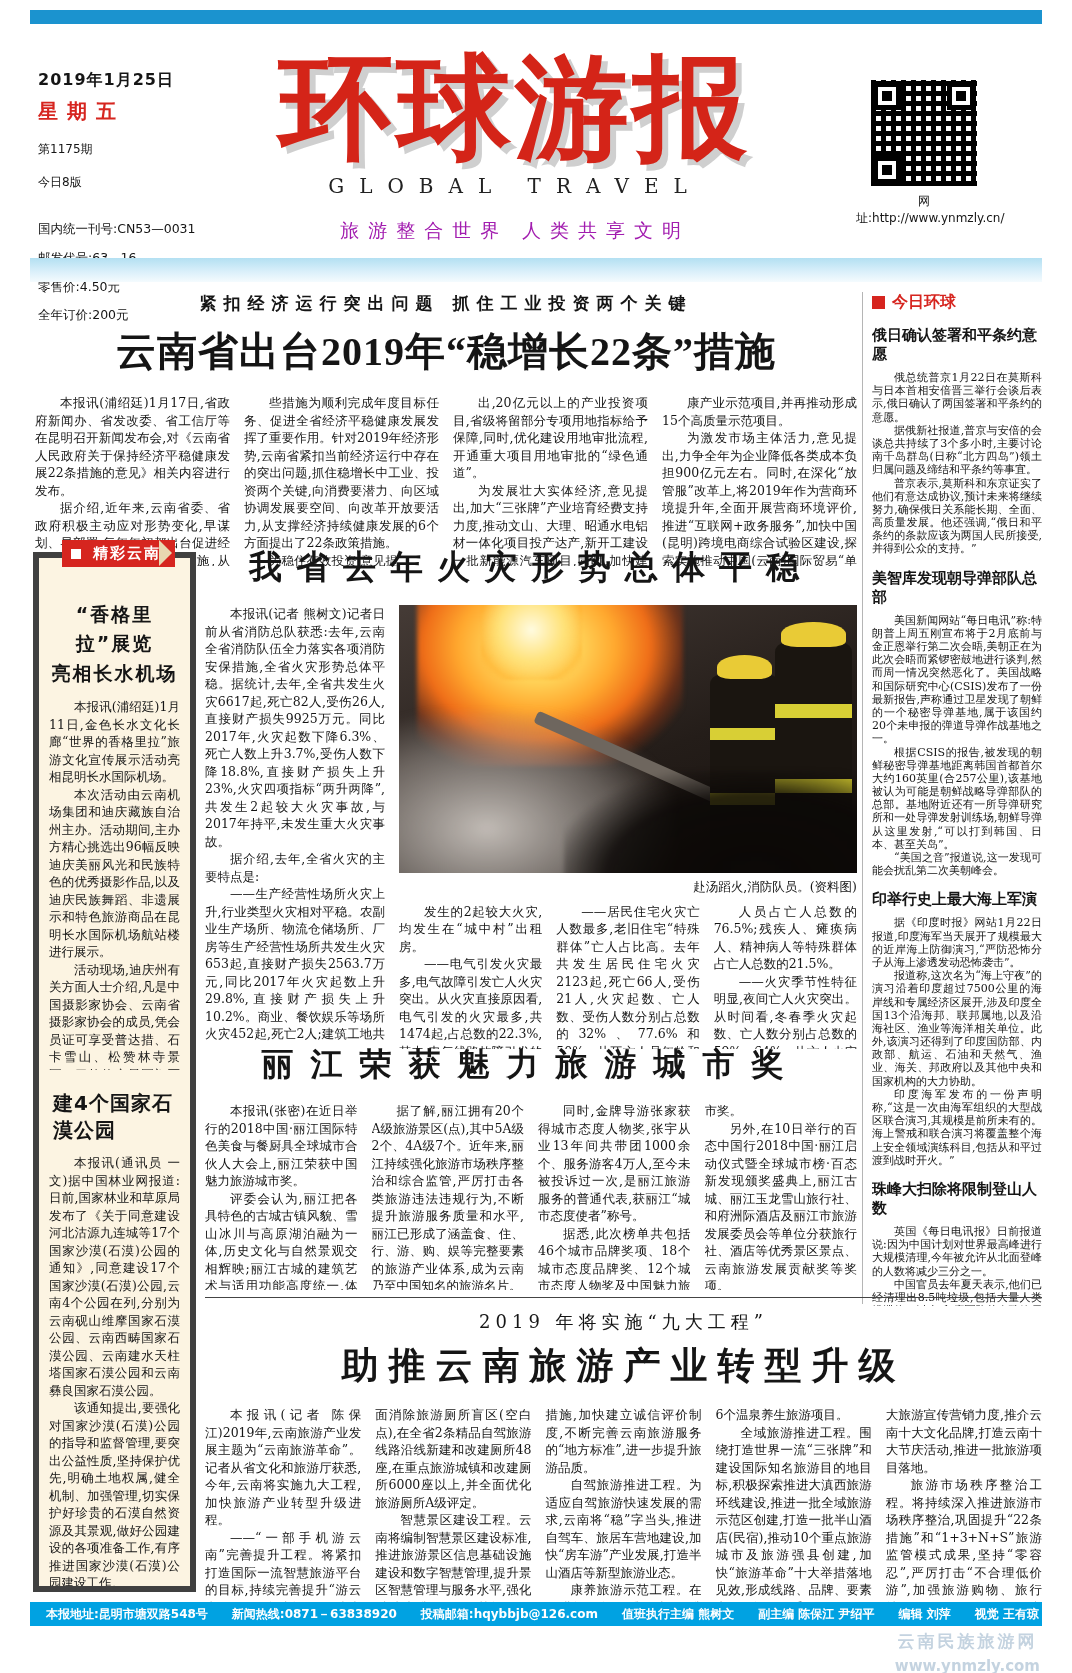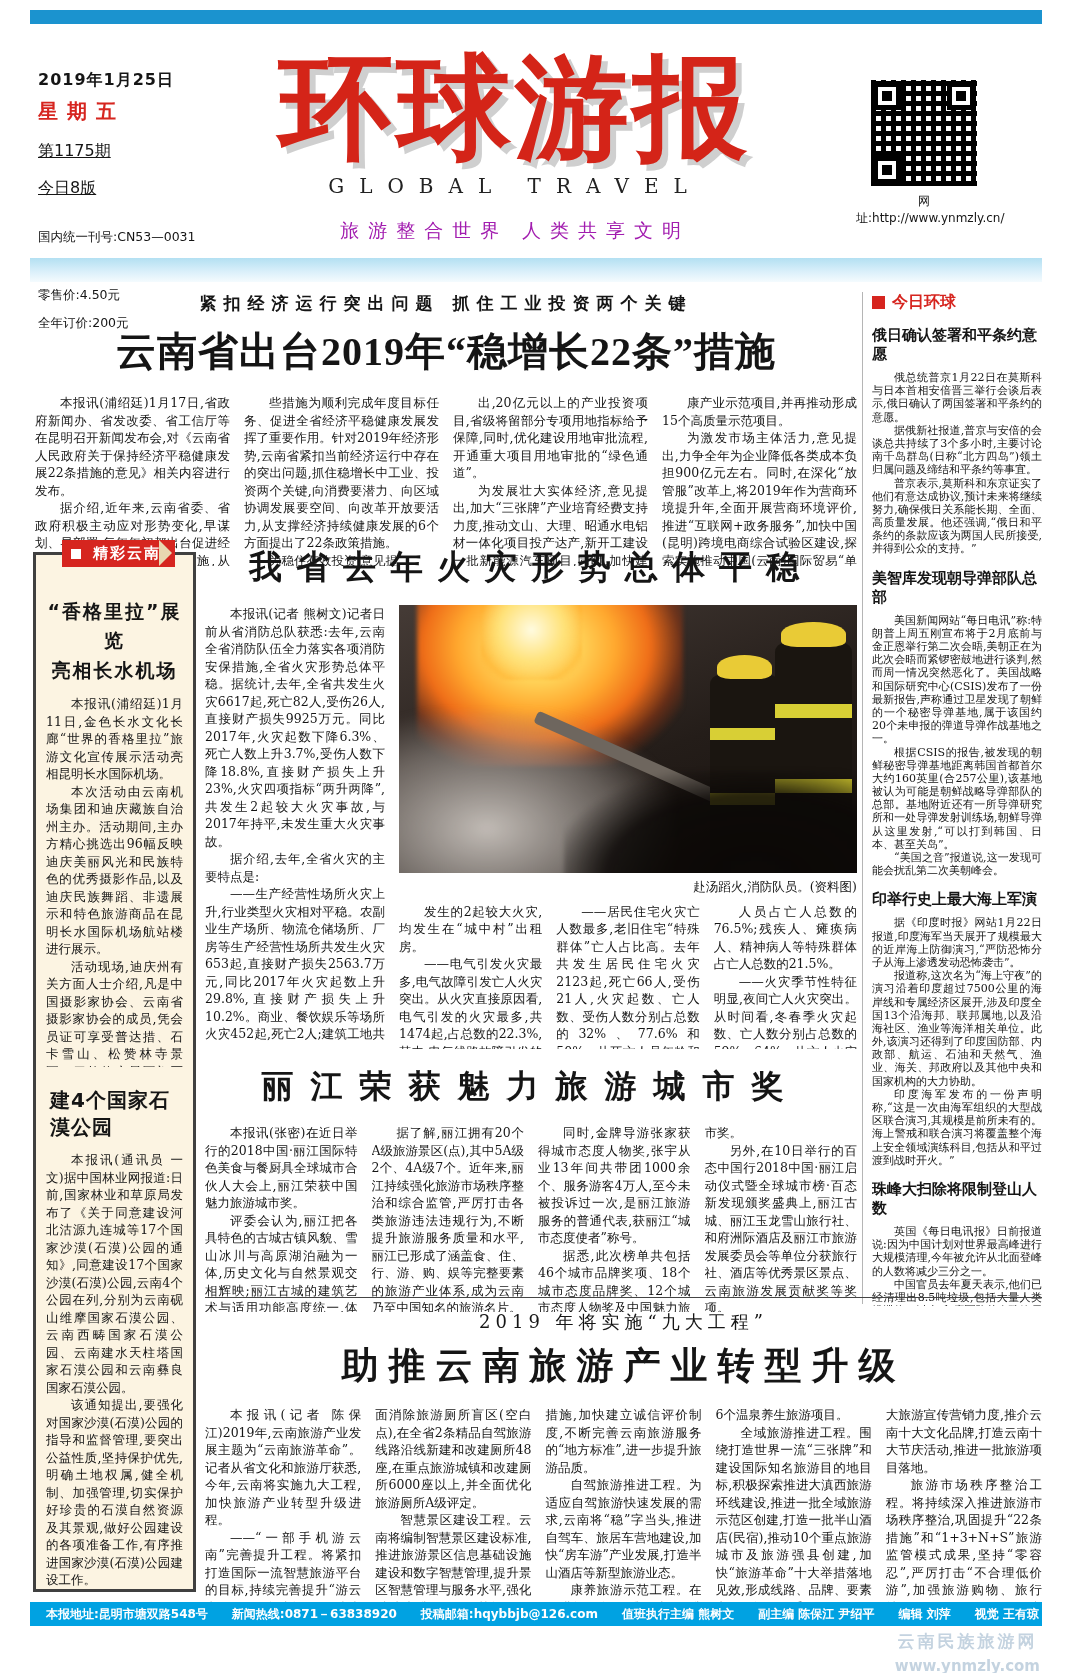--- a/index.html
+++ b/index.html
@@ -7,21 +7,21 @@
         font-family:"DejaVu Serif",serif;color:#151515;}
   
   .topbar{position:absolute;left:30px;top:10px;width:1012px;height:14px;background:#1b93cf;}
   .footerbar{position:absolute;left:30px;top:1602px;width:1012px;height:24px;background:#00a2e2;color:#fff;
         display:flex;align-items:center;gap:24px;padding:0 10px 0 16px;box-sizing:border-box;
         font-family:"DejaVu Sans",sans-serif;font-weight:bold;font-size:12px;white-space:nowrap;overflow:hidden;}
   
   .pubinfo{position:absolute;left:38px;top:70px;width:210px;font-family:"DejaVu Sans",sans-serif;}
   .pubinfo .date{font-size:16px;font-weight:bold;letter-spacing:1px;}
   .pubinfo .weekday{color:#d6251f;font-size:20px;font-weight:bold;letter-spacing:9px;margin:7px 0;}
-  .pubinfo .small{font-size:16px;margin:16px 0;text-decoration:underline;}
+  .pubinfo .small{font-size:12px;margin:16px 0;}
   .pubinfo .meta{font-size:12.5px;margin-top:24px;line-height:2.3;}
   .masttitle{position:absolute;left:250px;top:48px;width:530px;text-align:center;}
   .masttitle .cn{font-size:114px;line-height:1.05;font-weight:bold;color:#d42418;letter-spacing:4px;white-space:nowrap;
         text-shadow:6px 6px 0 rgba(130,130,130,.38);font-family:"DejaVu Serif",serif;}
   .masttitle .en{font-size:20px;letter-spacing:15px;color:#222;margin-top:6px;font-family:"DejaVu Serif",serif;}
   .masttitle .slogan{font-size:19px;letter-spacing:9px;margin-top:20px;color:#a21caf;font-family:Liberation Serif, serif;}
   .qrwrap{position:absolute;left:856px;top:80px;width:136px;text-align:center;}
   .qr{width:106px;height:106px;margin:0 auto;position:relative;background:
         repeating-linear-gradient(0deg,#000 0 5px,transparent 5px 10px),
         repeating-linear-gradient(90deg,#000 0 5px,#fff 5px 10px);}
@@ -44,21 +44,21 @@
   
   .vdivider{position:absolute;left:862px;top:292px;width:1px;height:1012px;background:#b5b5b5;}
   .world{position:absolute;left:872px;top:292px;width:170px;height:1014px;overflow:hidden;}
   .world-header{display:flex;align-items:center;gap:7px;color:#d6251f;font-family:"DejaVu Sans",sans-serif;
         font-weight:bold;font-size:16px;}
   .redsq{width:13px;height:13px;background:#d6251f;flex:0 0 auto;}
   .witem-title{font-family:"DejaVu Sans",sans-serif;font-weight:bold;font-size:15px;margin:13px 0 7px;}
   .wp{font-size:11px;line-height:1.2;}
   
   .sidebar{position:absolute;left:33px;top:552px;width:163px;height:1040px;background:#fcf4e2;
-        border:3px solid #404040;box-sizing:border-box;padding:30px 10px 8px;overflow:hidden;}
+        border:6px solid #404040;box-sizing:border-box;padding:30px 10px 8px;overflow:hidden;}
   .badge{position:absolute;left:40px;top:540px;background:#d6251f;color:#fff;z-index:2;
         font-family:"DejaVu Sans",sans-serif;font-weight:bold;font-size:15px;letter-spacing:2px;
         padding:4px 14px 4px 9px;display:flex;align-items:center;gap:12px;margin-left:22px;}
   .badge::after{content:"";position:absolute;right:-10px;top:0;border:13px solid transparent;border-left-color:#e8d7b0;}
   .wsq{width:10px;height:10px;background:#fff;flex:0 0 auto;}
   .side-title{text-align:center;font-family:"DejaVu Sans",sans-serif;font-weight:bold;font-size:19px;
         line-height:1.55;letter-spacing:2px;margin:12px 0 10px;}
   .side-body{height:372px;overflow:hidden;}
   .side-body2{height:455px;overflow:hidden;}
   .side-title2{text-align:left;font-family:"DejaVu Sans",sans-serif;font-weight:bold;font-size:20px;
@@ -82,21 +82,21 @@
         background:linear-gradient(#1a1510 0 26%,#d8cf35 26% 32%,#1a1510 32% 58%,#c9c02c 58% 64%,#14100c 64% 100%);}
   .ff1{right:17%;top:26%;width:15%;height:76%;}
   .ff2{right:1%;top:14%;width:17%;height:88%;}
   .helmet{position:absolute;background:#e9cb36;border-radius:50% 50% 25% 25%;}
   .h1{right:18.5%;top:18.5%;width:12%;height:9%;}
   .h2{right:2.5%;top:6.5%;width:14%;height:9%;}
   .hose{position:absolute;left:28%;top:55%;width:45%;height:5%;background:#6e665e;transform:rotate(24deg);border-radius:4px;}
   .caption{text-align:right;font-size:12.5px;margin:5px 0 7px;}
   .fire-right .cols{height:146px;}
   
-  .lijiang{position:absolute;left:205px;top:1043px;width:652px;margin-top:22px;}
+  .lijiang{position:absolute;left:205px;top:1043px;width:652px;}
   .lijiang .headline2{font-size:32px;letter-spacing:17px;}
   .lijiang .cols{margin-top:15px;height:188px;}
   
   .tourism{position:absolute;left:205px;top:1297px;width:837px;border-top:1px solid #444;padding-top:12px;}
   .kicker2{text-align:center;font-size:18px;letter-spacing:5px;}
   .headline3{text-align:center;font-family:"DejaVu Sans",sans-serif;font-weight:bold;font-size:37px;letter-spacing:10px;margin-top:7px;}
   .tourism .cols{margin-top:15px;height:204px;}
   
   .watermark{position:absolute;right:32px;top:1630px;text-align:center;color:#c4d3e0;
         font-family:"DejaVu Sans",sans-serif;font-weight:bold;text-shadow:1px 1px 0 #fff;}

